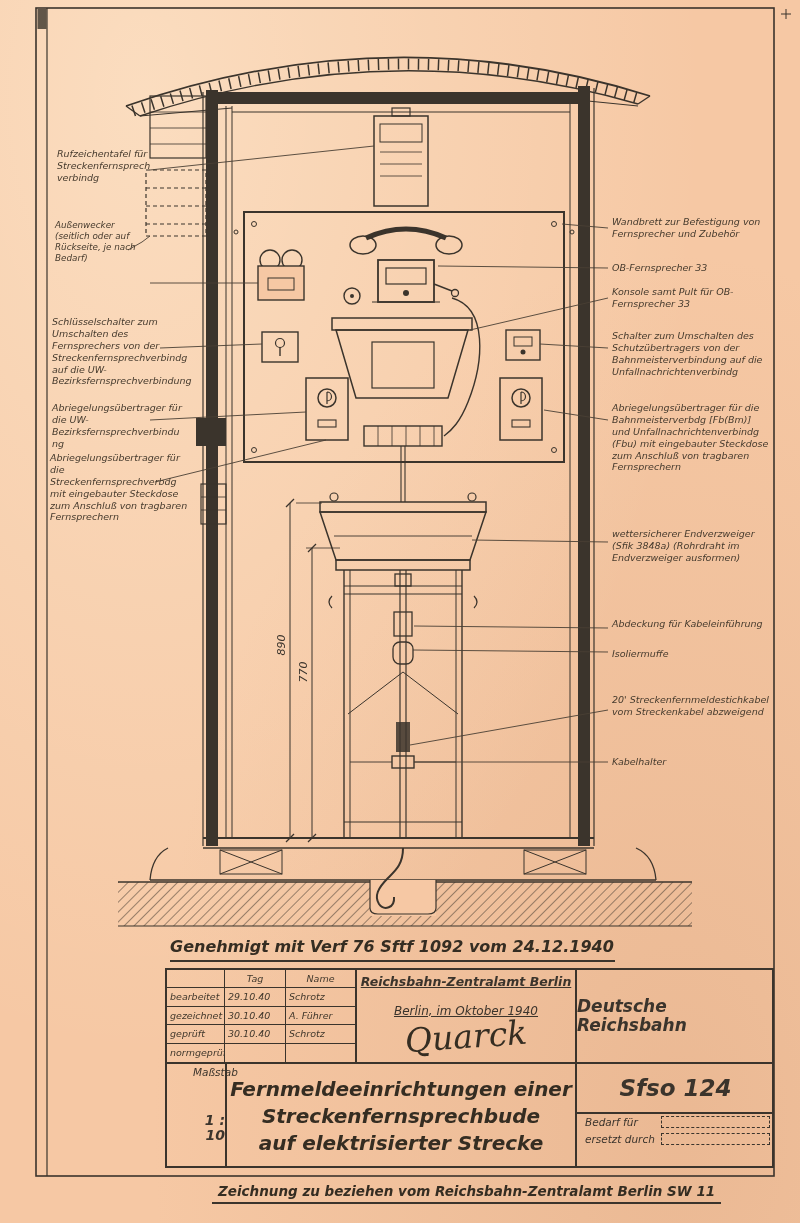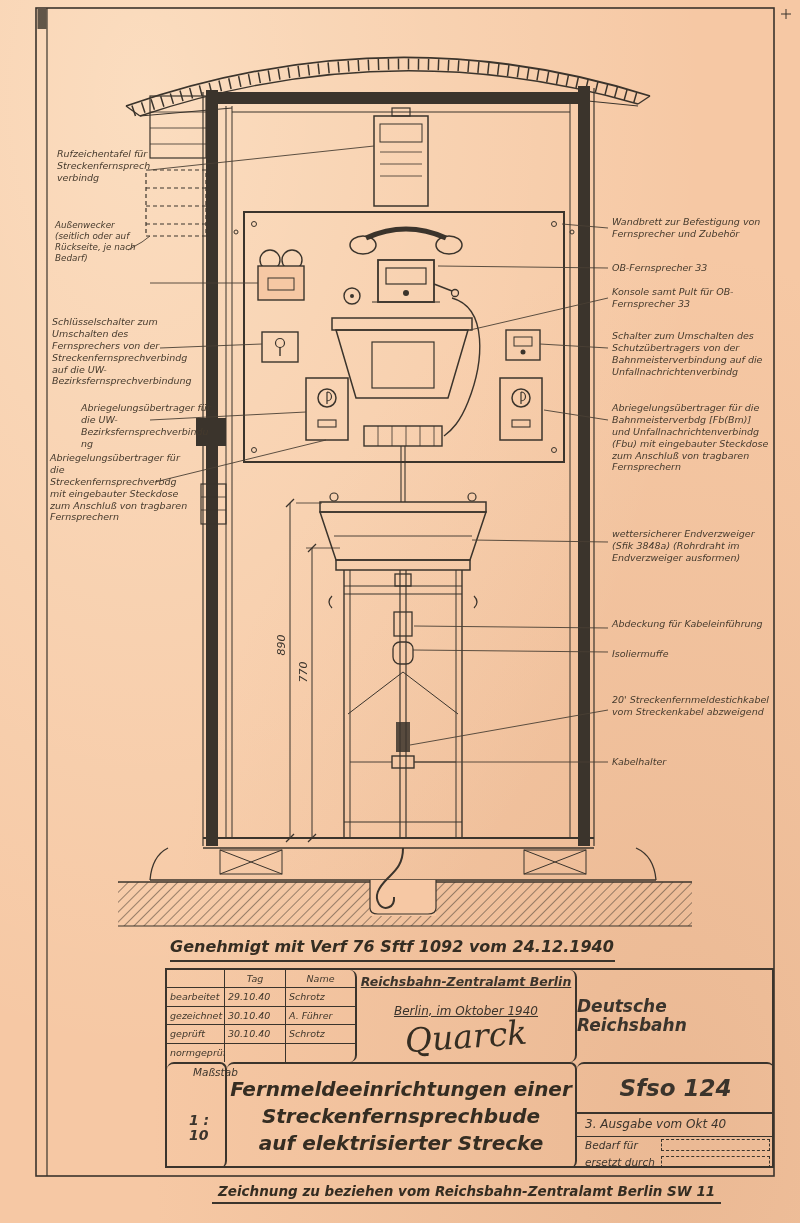--- a/index.html
+++ b/index.html
@@ -26,21 +26,21 @@
   }
   .footer-note {
     position:absolute; left:212px; top:1184px;
     font:italic bold 13.5px/1.1 "DejaVu Sans", sans-serif;
     border-bottom:2px solid #3b342c; padding:0 6px 3px; color:#352d22;
   }
 
   
   .tb { position:absolute; left:165px; top:968px; width:609px; height:200px;
         border:2px solid #3b342c; }
-  .tb > div { position:absolute;border-radius:7px; }
+  .tb > div { position:absolute; }
 
   .tb-table { left:0; top:0; width:190px; height:92px; border-right:2px solid #3b342c; }
   .tt-grid { display:grid; grid-template-columns:58px 61px 69px; grid-auto-rows:18.4px; height:100%; }
   .tt-grid > div {
     border-right:1px solid #3b342c; border-bottom:1px solid #3b342c;
     font:italic 9.5px/17px "DejaVu Sans", sans-serif; padding-left:3px;
     overflow:hidden; white-space:nowrap; color:#40372b;
   }
   .tt-grid > div:nth-child(3n) { border-right:none; }
   .tt-grid > div:nth-last-child(-n+3) { border-bottom:none; }
@@ -50,21 +50,21 @@
   .tb-mid { left:190px; top:0; width:220px; height:92px; border-right:2px solid #3b342c; text-align:center; }
   .tb-office { margin-top:5px; font:italic bold 12.5px/1.1 "DejaVu Sans", sans-serif; text-decoration:underline; }
   .tb-date { margin-top:16px; font:italic 12px/1.1 "DejaVu Sans", sans-serif;text-decoration:underline; }
   .big-sig { font:italic 33px/1 "DejaVu Serif", serif; transform:rotate(-4deg); margin-top:2px; color:#352d22; }
 
   .tb-co { left:410px; top:0; width:197px; height:92px; display:flex; align-items:center; justify-content:center;
            font:italic bold 17px/1.1 "DejaVu Sans", sans-serif; }
 
   .tb-scale { left:0; top:92px; width:60px; height:106px; border-top:2px solid #3b342c; border-right:2px solid #3b342c;padding-left:22px; }
   .tb-scale .sc-label { font:italic 10.5px/1.1 "DejaVu Sans", sans-serif; padding:3px 0 0 4px; }
-  .tb-scale .sc-value { margin-top:34px; text-align:left; font:italic bold 14px/1.1 "DejaVu Sans", sans-serif; }
+  .tb-scale .sc-value { margin-top:34px; text-align:right; font:italic bold 14px/1.1 "DejaVu Sans", sans-serif; }
 
   .tb-title { left:60px; top:92px; width:350px; height:106px; border-top:2px solid #3b342c; border-right:2px solid #3b342c;
               display:flex; flex-direction:column; justify-content:center; align-items:center; gap:7px;
               font:italic bold 20px/1 "DejaVu Sans", sans-serif; color:#352d22; }
 
   .tb-num { left:410px; top:92px; width:197px; height:106px; border-top:2px solid #3b342c; }
   .num-main { height:50px; border-bottom:2px solid #3b342c; display:flex; align-items:center; justify-content:center;
               font:italic bold 23px/1 "DejaVu Sans", sans-serif; }
   .num-ed { height:23px; border-bottom:1.5px solid #3b342c; padding:4px 0 0 8px;
             font:italic 12px/1.1 "DejaVu Sans", sans-serif; }
@@ -301,21 +301,21 @@
       <line x1="308" y1="842" x2="316" y2="834" stroke-width="1.2"></line>
       <line x1="306" y1="548" x2="340" y2="548" stroke-width="0.8"></line>
       <text x="285" y="645" transform="rotate(-90 285 645)" text-anchor="middle" font-size="11" font-style="italic" fill="#3b342c" stroke="none">890</text>
       <text x="307" y="672" transform="rotate(-90 307 672)" text-anchor="middle" font-size="11" font-style="italic" fill="#3b342c" stroke="none">770</text>
     </g>
   </svg>
 
   <div class="lbl" style="left:57px; top:148px; width:95px;">Rufzeichentafel für Streckenfernsprechverbindg</div>
   <div class="lbl" style="left:55px; top:220px; width:92px; font-size:8.8px;">Außenwecker (seitlich oder auf Rückseite, je nach Bedarf)</div>
   <div class="lbl" style="left:52px; top:316px; width:142px;">Schlüsselschalter zum Umschalten des Fernsprechers von der Streckenfernsprechverbindg auf die UW-Bezirksfernsprechverbindung</div>
-  <div class="lbl" style="left:52px; top:402px; width:132px;margin-left:29px;">Abriegelungsübertrager für die UW-Bezirksfernsprechverbindung</div>
+  <div class="lbl" style="left:52px; top:402px; width:132px;">Abriegelungsübertrager für die UW-Bezirksfernsprechverbindung</div>
   <div class="lbl" style="left:50px; top:452px; width:142px;">Abriegelungsübertrager für die Streckenfernsprechverbdg mit eingebauter Steckdose zum Anschluß von tragbaren Fernsprechern</div>
 
   <div class="lbl" style="left:612px; top:216px; width:156px;">Wandbrett zur Befestigung von Fernsprecher und Zubehör</div>
   <div class="lbl" style="left:612px; top:262px; width:150px;">OB-Fernsprecher 33</div>
   <div class="lbl" style="left:612px; top:286px; width:150px;">Konsole samt Pult für OB-Fernsprecher 33</div>
   <div class="lbl" style="left:612px; top:330px; width:156px;">Schalter zum Umschalten des Schutzübertragers von der Bahnmeisterverbindung auf die Unfallnachrichtenverbindg</div>
   <div class="lbl" style="left:612px; top:402px; width:158px;">Abriegelungsübertrager für die Bahnmeisterverbdg [Fb(Bm)] und Unfallnachrichtenverbindg (Fbu) mit eingebauter Steckdose zum Anschluß von tragbaren Fernsprechern</div>
   <div class="lbl" style="left:612px; top:528px; width:158px;">wettersicherer Endverzweiger (Sfik 3848a) (Rohrdraht im Endverzweiger ausformen)</div>
   <div class="lbl" style="left:612px; top:618px; width:158px;">Abdeckung für Kabeleinführung</div>
   <div class="lbl" style="left:612px; top:648px; width:110px;">Isoliermuffe</div>
@@ -364,21 +364,20 @@
     </div>
 
     <div class="tb-title">
       <div>Fernmeldeeinrichtungen einer</div>
       <div>Streckenfernsprechbude</div>
       <div>auf elektrisierter Strecke</div>
     </div>
 
     <div class="tb-num">
       <div class="num-main">Sfso 124</div>
-      <div class="num-ed">3. Ausgabe vom Okt 40</div>
       <div class="num-rep">
         <span class="rep-label">Bedarf für</span>
         <span class="dashbox"></span>
       </div>
       <div class="num-rep">
         <span class="rep-label">ersetzt durch</span>
         <span class="dashbox"></span>
       </div>
     </div>
   </div>

